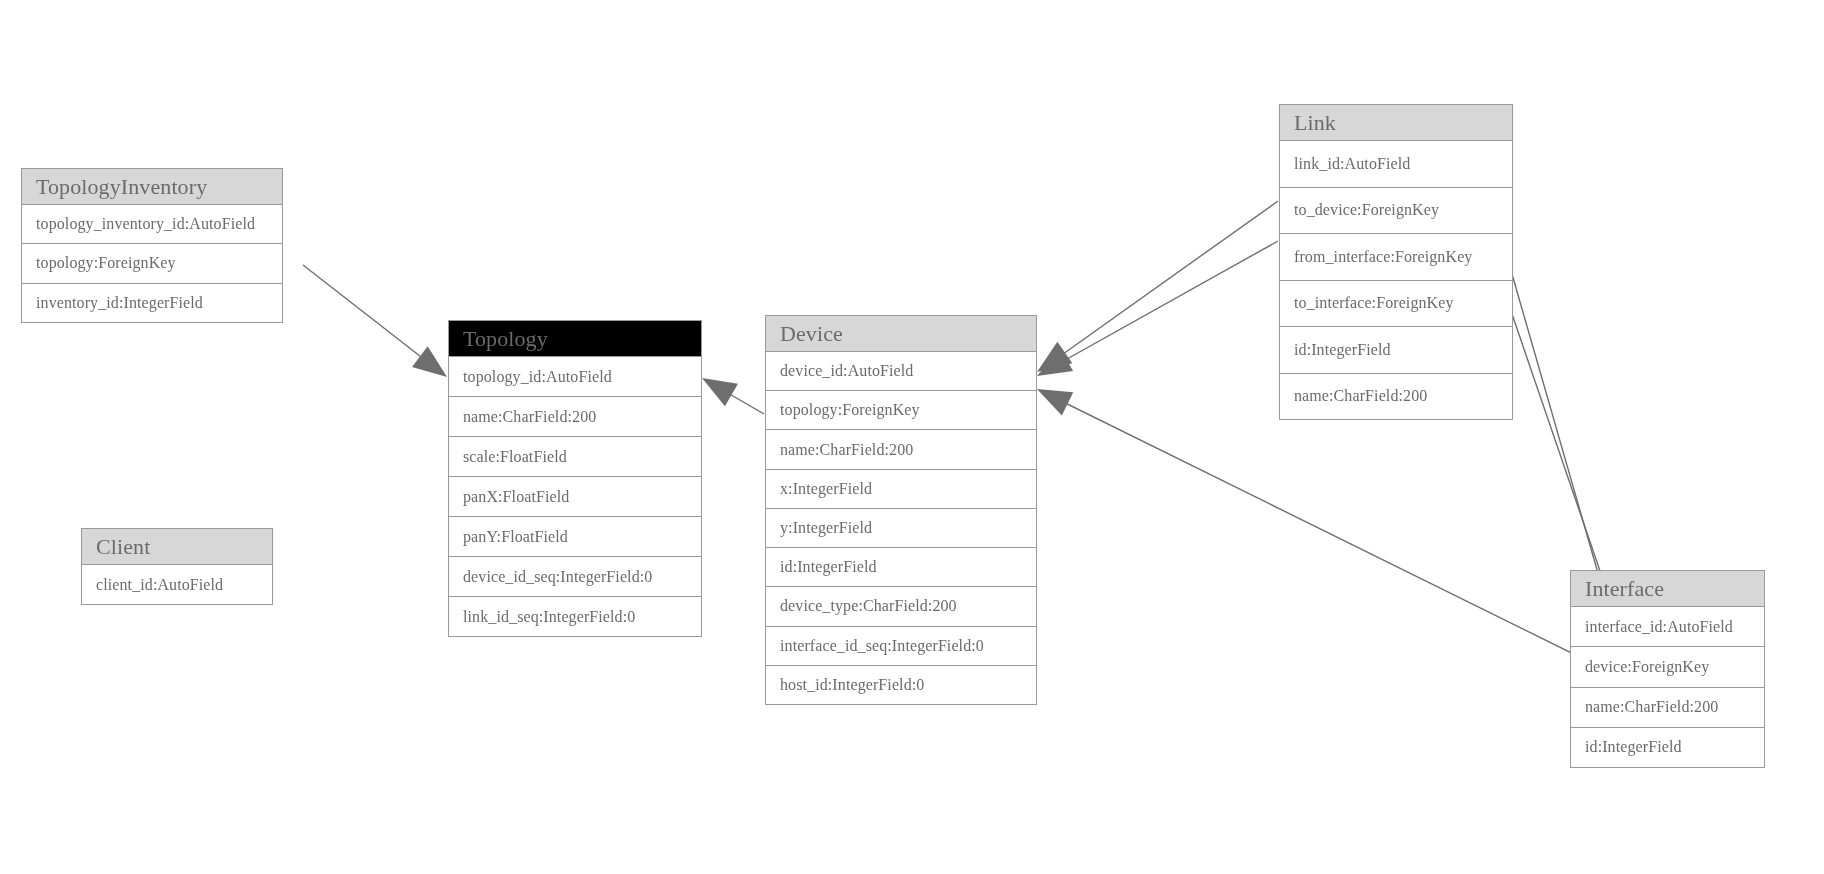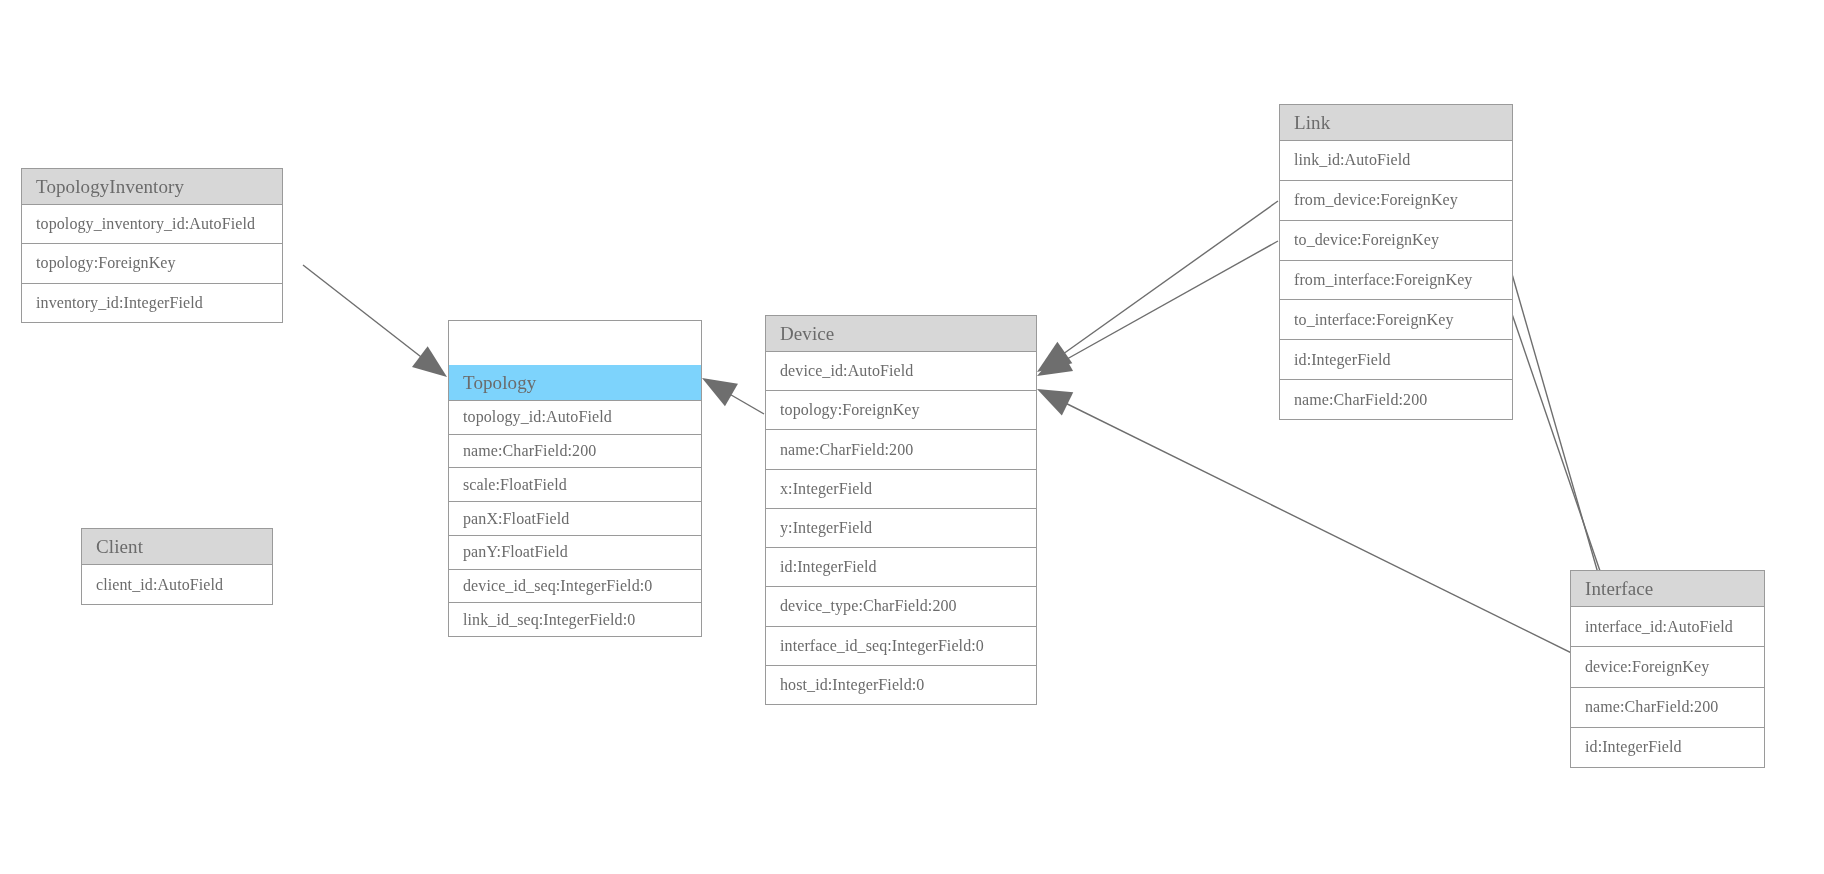--- a/index.html
+++ b/index.html
@@ -34,21 +34,21 @@
     border: 1px solid #9a9a9a;
     background: #ffffff;
     display: flex;
     flex-direction: column;
   }
   .entity-header {
     box-sizing: border-box;
     background: #d7d7d7;
     border-bottom: 1px solid #9a9a9a;
     color: #6b6b6b;
-    font-size: 19px;
+    font-size: 22px;
     line-height: 1;
     padding: 0 12px 0 14px;
     display: flex;
     align-items: center;
     height: 36px;
     flex: 0 0 36px;
     white-space: nowrap;
     letter-spacing: 0.1px;
   }
   .entity-field {
@@ -110,21 +110,21 @@
         <div class="entity-header" style="background: rgb(215, 215, 215); color: rgb(107, 107, 107); border-bottom-color: rgb(154, 154, 154);">TopologyInventory</div>
         <div class="entity-field" style="color: rgb(107, 107, 107); border-bottom-color: rgb(154, 154, 154);">topology_inventory_id:AutoField</div>
         <div class="entity-field" style="color: rgb(107, 107, 107); border-bottom-color: rgb(154, 154, 154);">topology:ForeignKey</div>
         <div class="entity-field" style="color: rgb(107, 107, 107); border-bottom-color: rgb(154, 154, 154);">inventory_id:IntegerField</div>
       </div>
       <div class="entity-box" style="left: 81px; top: 528px; width: 192px; height: 77px; border-color: rgb(154, 154, 154);">
         <div class="entity-header" style="background: rgb(215, 215, 215); color: rgb(107, 107, 107); border-bottom-color: rgb(154, 154, 154);">Client</div>
         <div class="entity-field" style="color: rgb(107, 107, 107); border-bottom-color: rgb(154, 154, 154);">client_id:AutoField</div>
       </div>
       <div class="entity-box" style="left: 448px; top: 320px; width: 254px; height: 317px; border-color: rgb(154, 154, 154);">
-        <div class="entity-header" style="background: #7dd3fc; color: rgb(107, 107, 107); border-bottom-color: rgb(154, 154, 154); margin-top: 44px;">Topology</div>
+        <div class="entity-header" style="background: #000000; color: rgb(107, 107, 107); border-bottom-color: rgb(154, 154, 154);">Topology</div>
         <div class="entity-field" style="color: rgb(107, 107, 107); border-bottom-color: rgb(154, 154, 154);">topology_id:AutoField</div>
         <div class="entity-field" style="color: rgb(107, 107, 107); border-bottom-color: rgb(154, 154, 154);">name:CharField:200</div>
         <div class="entity-field" style="color: rgb(107, 107, 107); border-bottom-color: rgb(154, 154, 154);">scale:FloatField</div>
         <div class="entity-field" style="color: rgb(107, 107, 107); border-bottom-color: rgb(154, 154, 154);">panX:FloatField</div>
         <div class="entity-field" style="color: rgb(107, 107, 107); border-bottom-color: rgb(154, 154, 154);">panY:FloatField</div>
         <div class="entity-field" style="color: rgb(107, 107, 107); border-bottom-color: rgb(154, 154, 154);">device_id_seq:IntegerField:0</div>
         <div class="entity-field" style="color: rgb(107, 107, 107); border-bottom-color: rgb(154, 154, 154);">link_id_seq:IntegerField:0</div>
       </div>
       <div class="entity-box" style="left: 765px; top: 315px; width: 272px; height: 390px; border-color: rgb(154, 154, 154);">
         <div class="entity-header" style="background: rgb(215, 215, 215); color: rgb(107, 107, 107); border-bottom-color: rgb(154, 154, 154);">Device</div>
@@ -134,21 +134,20 @@
         <div class="entity-field" style="color: rgb(107, 107, 107); border-bottom-color: rgb(154, 154, 154);">x:IntegerField</div>
         <div class="entity-field" style="color: rgb(107, 107, 107); border-bottom-color: rgb(154, 154, 154);">y:IntegerField</div>
         <div class="entity-field" style="color: rgb(107, 107, 107); border-bottom-color: rgb(154, 154, 154);">id:IntegerField</div>
         <div class="entity-field" style="color: rgb(107, 107, 107); border-bottom-color: rgb(154, 154, 154);">device_type:CharField:200</div>
         <div class="entity-field" style="color: rgb(107, 107, 107); border-bottom-color: rgb(154, 154, 154);">interface_id_seq:IntegerField:0</div>
         <div class="entity-field" style="color: rgb(107, 107, 107); border-bottom-color: rgb(154, 154, 154);">host_id:IntegerField:0</div>
       </div>
       <div class="entity-box" style="left: 1279px; top: 104px; width: 234px; height: 316px; border-color: rgb(154, 154, 154);">
         <div class="entity-header" style="background: rgb(215, 215, 215); color: rgb(107, 107, 107); border-bottom-color: rgb(154, 154, 154);">Link</div>
         <div class="entity-field" style="color: rgb(107, 107, 107); border-bottom-color: rgb(154, 154, 154);">link_id:AutoField</div>
-        <div class="entity-field" style="color: rgb(107, 107, 107); border-bottom-color: rgb(154, 154, 154);">from_device:ForeignKey</div>
         <div class="entity-field" style="color: rgb(107, 107, 107); border-bottom-color: rgb(154, 154, 154);">to_device:ForeignKey</div>
         <div class="entity-field" style="color: rgb(107, 107, 107); border-bottom-color: rgb(154, 154, 154);">from_interface:ForeignKey</div>
         <div class="entity-field" style="color: rgb(107, 107, 107); border-bottom-color: rgb(154, 154, 154);">to_interface:ForeignKey</div>
         <div class="entity-field" style="color: rgb(107, 107, 107); border-bottom-color: rgb(154, 154, 154);">id:IntegerField</div>
         <div class="entity-field" style="color: rgb(107, 107, 107); border-bottom-color: rgb(154, 154, 154);">name:CharField:200</div>
       </div>
       <div class="entity-box" style="left: 1570px; top: 570px; width: 195px; height: 198px; border-color: rgb(154, 154, 154);">
         <div class="entity-header" style="background: rgb(215, 215, 215); color: rgb(107, 107, 107); border-bottom-color: rgb(154, 154, 154);">Interface</div>
         <div class="entity-field" style="color: rgb(107, 107, 107); border-bottom-color: rgb(154, 154, 154);">interface_id:AutoField</div>
         <div class="entity-field" style="color: rgb(107, 107, 107); border-bottom-color: rgb(154, 154, 154);">device:ForeignKey</div>

